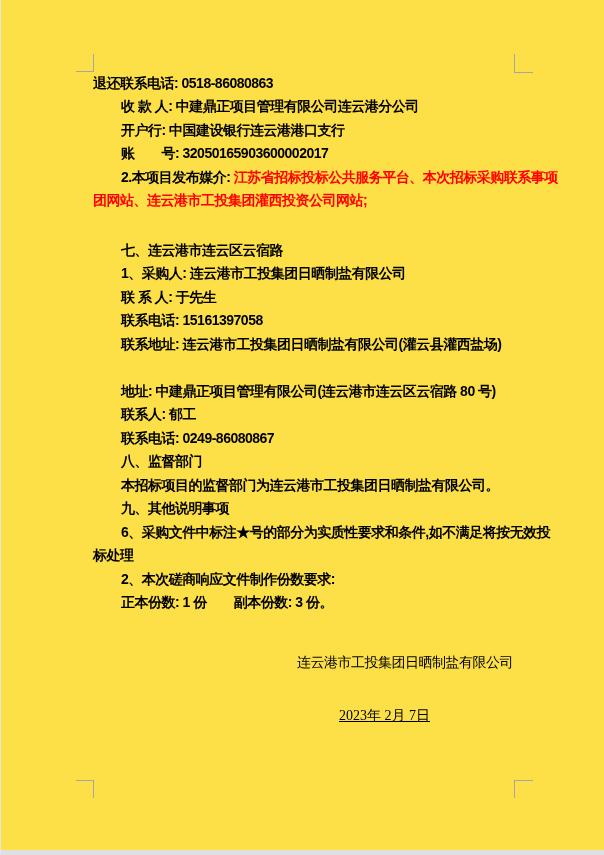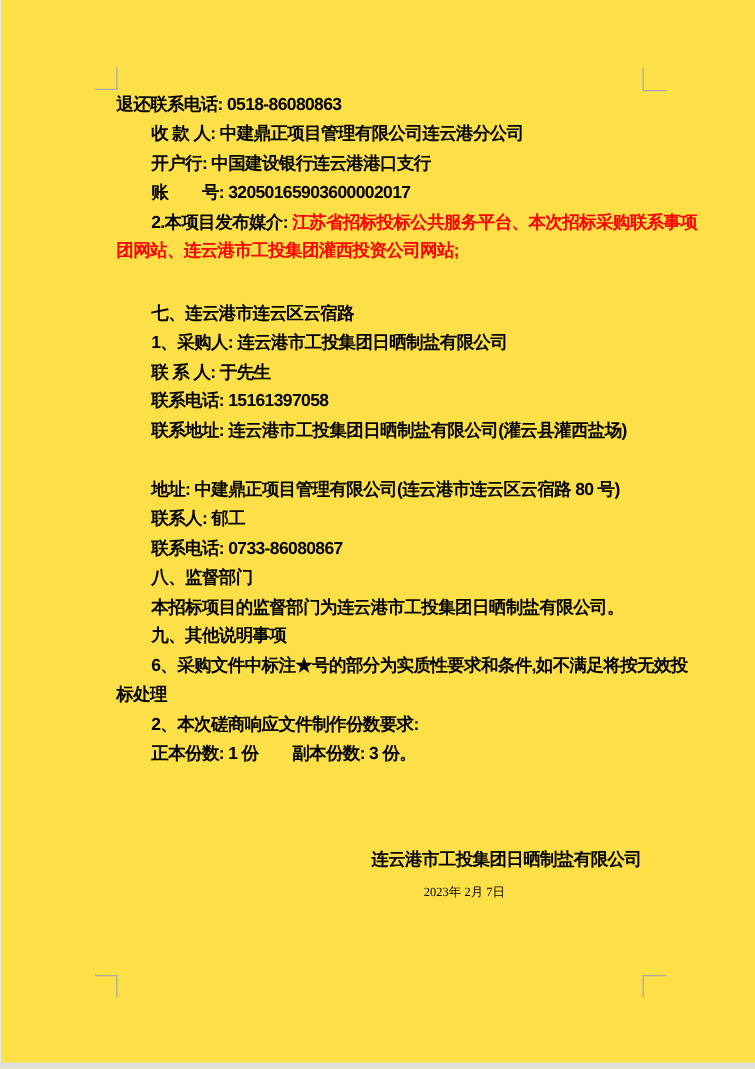--- a/index.html
+++ b/index.html
@@ -40,33 +40,33 @@
     color: #000000;
   }
   .line.indent { left: 120px; }
   .red { color: var(--red, #ff0000); }
 
   .signature {
     position: absolute;
     right: 91px;
     top: 654px;
     font-size: 14px;
-    font-weight: bold;
+    font-weight: normal;
     letter-spacing: -0.5px;
     white-space: nowrap;
-    margin-top: 25px;
   }
   .date {
     position: absolute;
     left: 338px;
     top: 707px;
-    font-size: 10px;
+    font-size: 14px;
     font-weight: normal;
     font-family: "Liberation Serif", serif;
     white-space: nowrap;
+    text-decoration: underline;
   }
   .bottom-strip {
     position: absolute;
     left: 0;
     bottom: 0;
     width: 100%;
     height: 5px;
     background: var(--gap, #e0e0e0);
   }
 </style>
@@ -87,21 +87,21 @@
   <div class="line indent" style="top:166px"><span>2.本项目发布媒介: </span><span class="red">江苏省招标投标公共服务平台、本次招标采购联系事项</span></div>
   <div class="line" style="top:189px"><span class="red">团网站、连云港市工投集团灌西投资公司网站;</span></div>
 
   <div class="line indent" style="top:239px"><span>七、连云港市连云区云宿路</span></div>
   <div class="line indent" style="top:262px"><span>1、采购人: 连云港市工投集团日晒制盐有限公司</span></div>
   <div class="line indent" style="top:286px"><span>联 系 人: 于先生</span></div>
   <div class="line indent" style="top:309px"><span>联系电话: 15161397058</span></div>
   <div class="line indent" style="top:333px"><span>联系地址: 连云港市工投集团日晒制盐有限公司(灌云县灌西盐场)</span></div>
   <div class="line indent" style="top:380px"><span>地址: 中建鼎正项目管理有限公司(连云港市连云区云宿路 80 号)</span></div>
   <div class="line indent" style="top:403px"><span>联系人: 郁工</span></div>
-  <div class="line indent" style="top:427px"><span>联系电话: 0733-86080867</span></div>
+  <div class="line indent" style="top:427px"><span>联系电话: 0249-86080867</span></div>
   <div class="line indent" style="top:450px"><span>八、监督部门</span></div>
   <div class="line indent" style="top:474px"><span>本招标项目的监督部门为连云港市工投集团日晒制盐有限公司。</span></div>
   <div class="line indent" style="top:497px"><span>九、其他说明事项</span></div>
   <div class="line indent" style="top:521px"><span>6、采购文件中标注★号的部分为实质性要求和条件,如不满足将按无效投</span></div>
   <div class="line" style="top:544px"><span>标处理</span></div>
   <div class="line indent" style="top:568px"><span>2、本次磋商响应文件制作份数要求:</span></div>
   <div class="line indent" style="top:591px"><span>正本份数: 1 份　　副本份数: 3 份。</span></div>
 
   <div class="signature">连云港市工投集团日晒制盐有限公司</div>
   <div class="date">2023年 2月 7日</div>

